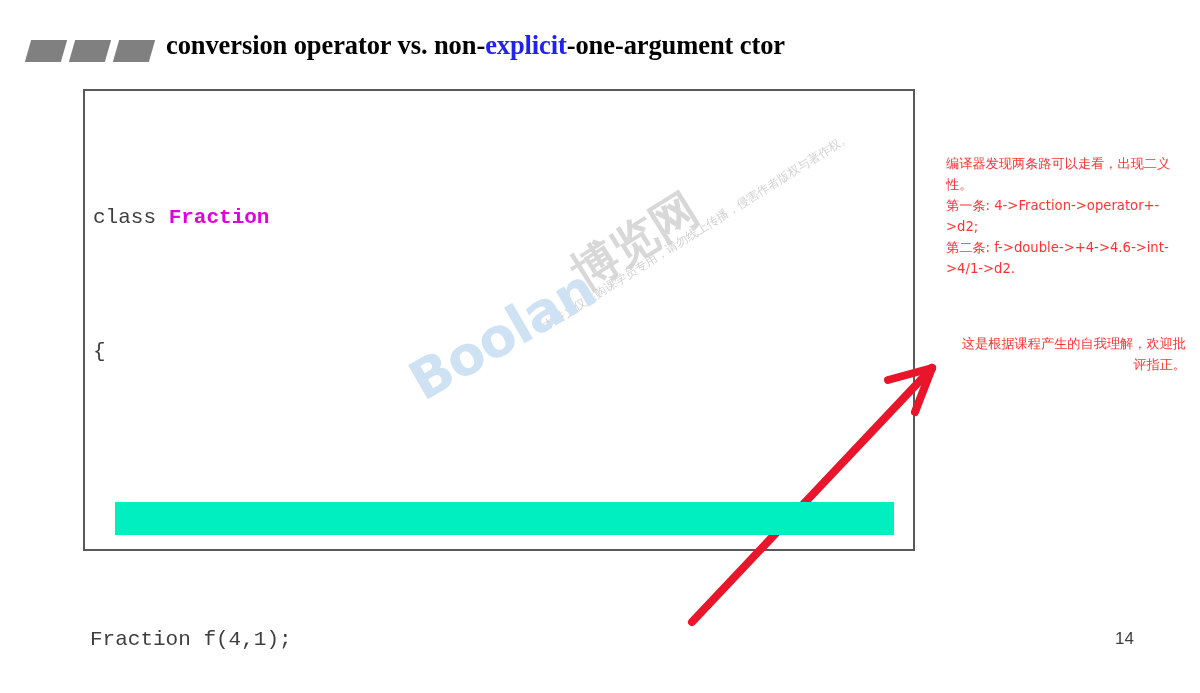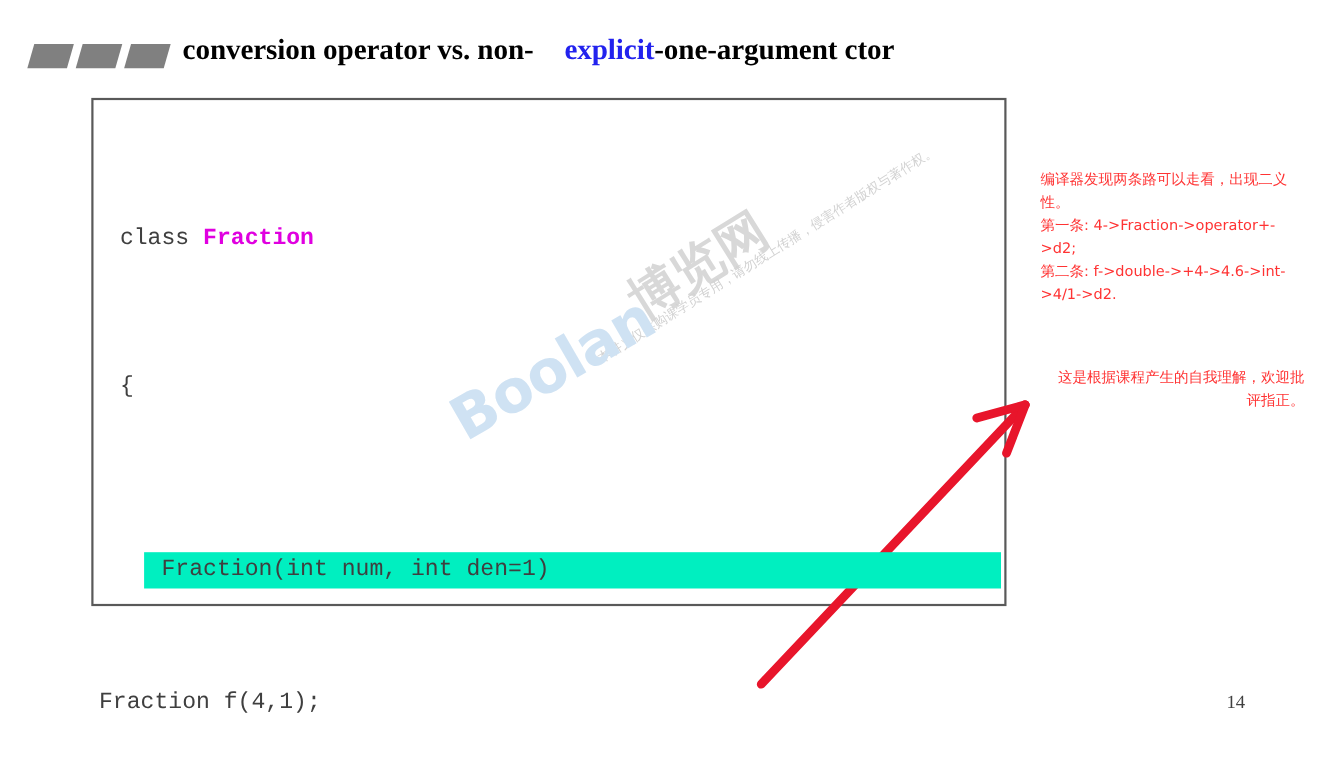--- a/index.html
+++ b/index.html
@@ -46,21 +46,21 @@
     position: absolute;
     left: 166px;
     top: 0px;
     font-family: "Liberation Serif", serif;
     font-weight: bold;
     font-size: 26.5px;
     letter-spacing: -0.1px;
     color: #000000;
     white-space: nowrap;
   }
-  #slide-title .hl-blue { color: #2222EE; margin-left: 28px; }
+  #slide-title .hl-blue { color: #2222EE; }
 
   
   #code-box {
     position: absolute;
     left: 83px;
     top: 89px;
     width: 832px;
     height: 462px;
     border: 2px solid #595959;
     background: transparent;
@@ -71,21 +71,21 @@
     position: absolute;
     left: 83px;
     top: 89px;
     width: 832px;
     height: 462px;
     box-sizing: border-box;
     font-family: "Liberation Mono", "DejaVu Sans Mono", monospace;
     font-size: 21px;
     line-height: 33.4px;
     color: #3f3f3f;
-    padding: 12px 0 0 16px;
+    padding: 12px 0 0 0;
     white-space: pre;
     pointer-events: none;
   }
   .code-line {
     position: relative;
     height: 33.4px;
     padding-left: 10px;
     white-space: pre;
   }
   .code-line .txt { position: relative; z-index: 2; }
@@ -183,21 +183,21 @@
     width: 290px;
     height: 285px;
     pointer-events: none;
   }
 
   
   #page-number {
     position: absolute;
     left: 1115px;
     top: 629px;
-    font-family: Liberation Serif, serif;
+    font-family: Liberation Sans, sans-serif;
     font-size: 17px;
     color: #404040;
   }
 </style>
 </head>
 <body>
 
 <div id="title-row">
   <div id="bullet-marks">
     <span class="bullet-mark b1"></span>
@@ -214,21 +214,21 @@
 </div>
 
 <div id="code-box"></div>
 <div id="code-area">
 
   <div class="code-line"><span class="txt"><span>class </span><span class="kw-class-name">Fraction</span></span></div>
 
   <div class="code-line"><span class="txt">{</span></div>
 
 
-  <div class="code-line"><span class="hl-band hl-cyan"></span><span class="txt">   Fraction(int num, int den=1)</span></div>
+  <div class="code-line"><span class="hl-band hl-cyan"></span></div>
 
   
 
   
 
   
 
   
 
   

